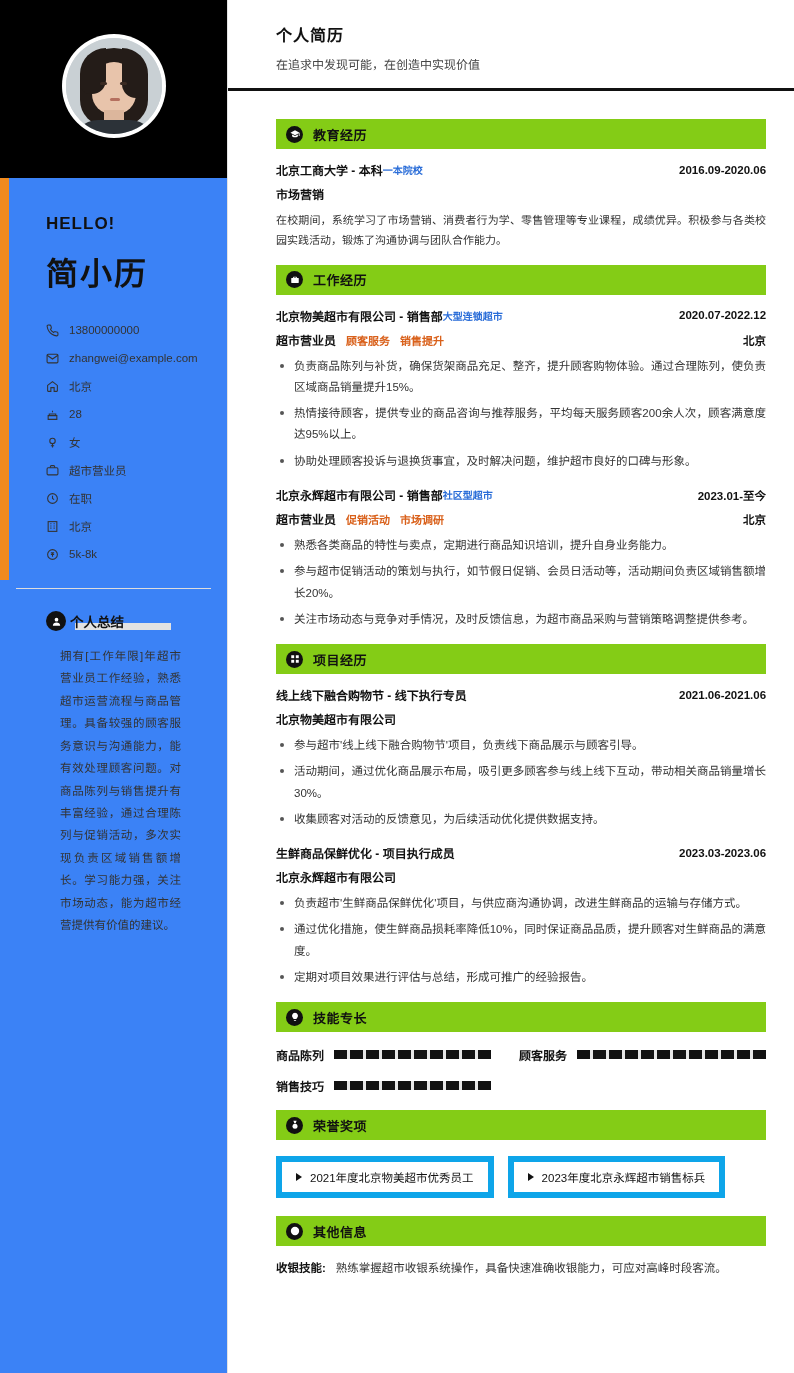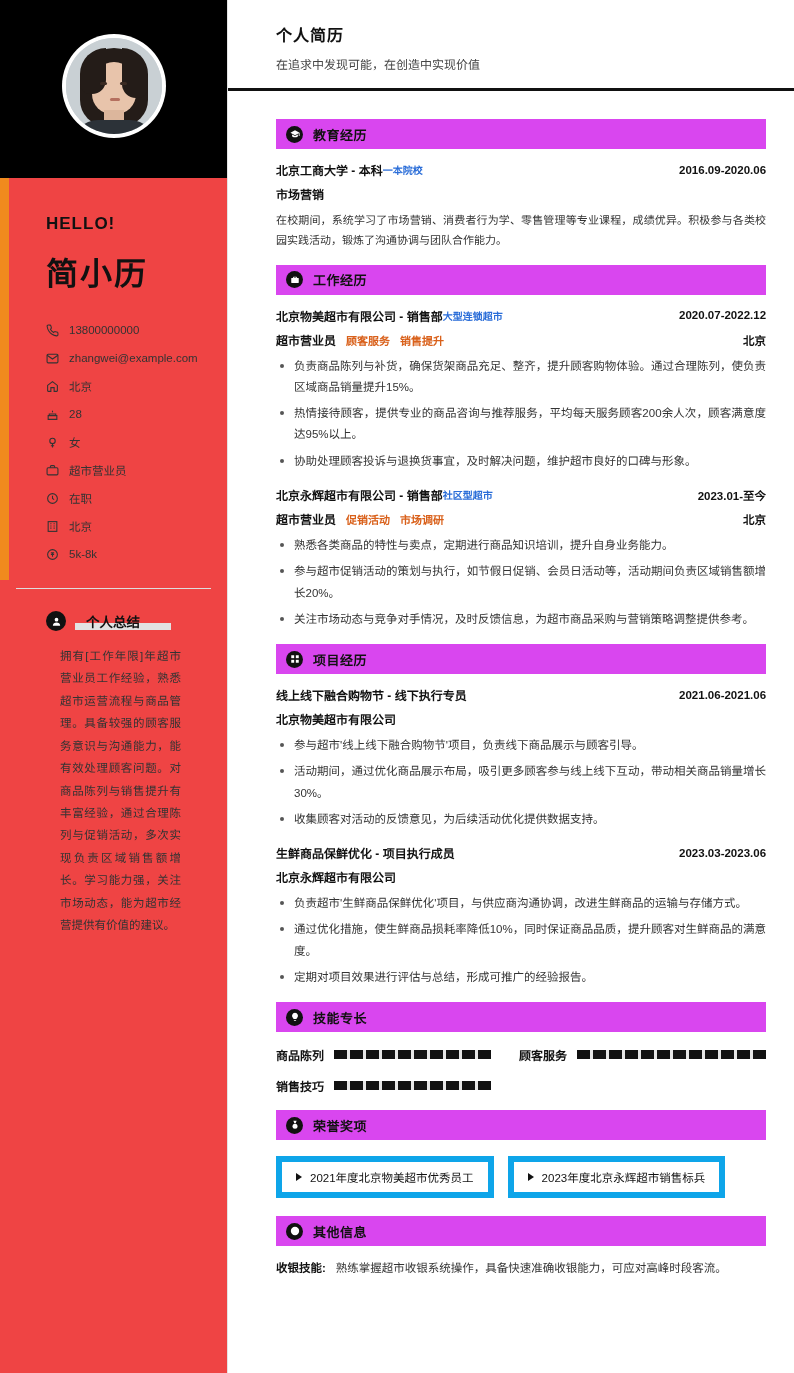--- a/index.html
+++ b/index.html
@@ -14,21 +14,21 @@
     width: 794px;
     min-height: 1373px;
     display: flex;
     background: #fff;
   }
 
   
   .sidebar {
     width: 228px;
     flex: 0 0 228px;
-    background: #ef4444;
+    background: #3b82f6;
     position: relative;
     border-right: 1px solid #e3e3e3;
   }
   .sidebar-topblock {
     position: relative;
     height: 178px;
     background: #000000;
   }
   .accent-strip {
     position: absolute;
@@ -135,21 +135,21 @@
   }
   .contact-item .ico svg { width: 13px; height: 13px; display:block; }
   .divider {
     margin: 20px 16px 0 16px;
     border-top: 1px solid #dddddd;
   }
 
   .summary-head {
     display: flex;
     align-items: flex-end;
-    gap: 20px;
+    gap: 4px;
     margin: 22px 0 0 46px;
     position: relative;
   }
   .summary-head .circle-ico {
     width: 20px; height: 20px; border-radius: 50%;
     background: #111; color:#fff;
     display:flex; align-items:center; justify-content:center;
     flex: 0 0 20px;
   }
   .summary-head .circle-ico svg { width: 11px; height: 11px; }
@@ -198,21 +198,21 @@
     font-size: 12px;
     color: #444;
   }
   .main-body { padding: 18px 36px 26px 48px; }
 
   .section { margin-top: 10px; }
   .section-head {
     display: flex;
     align-items: center;
     gap: 10px;
-    background: #d946ef;
+    background: #84cc16;
     height: 30px;
     padding: 0 10px;
     margin-bottom: 12px;
   }
   .section-head .sico {
     width: 17px; height: 17px; border-radius: 50%;
     background: #111; color: #fff;
     display: flex; align-items: center; justify-content: center;
     flex: 0 0 17px;
   }

